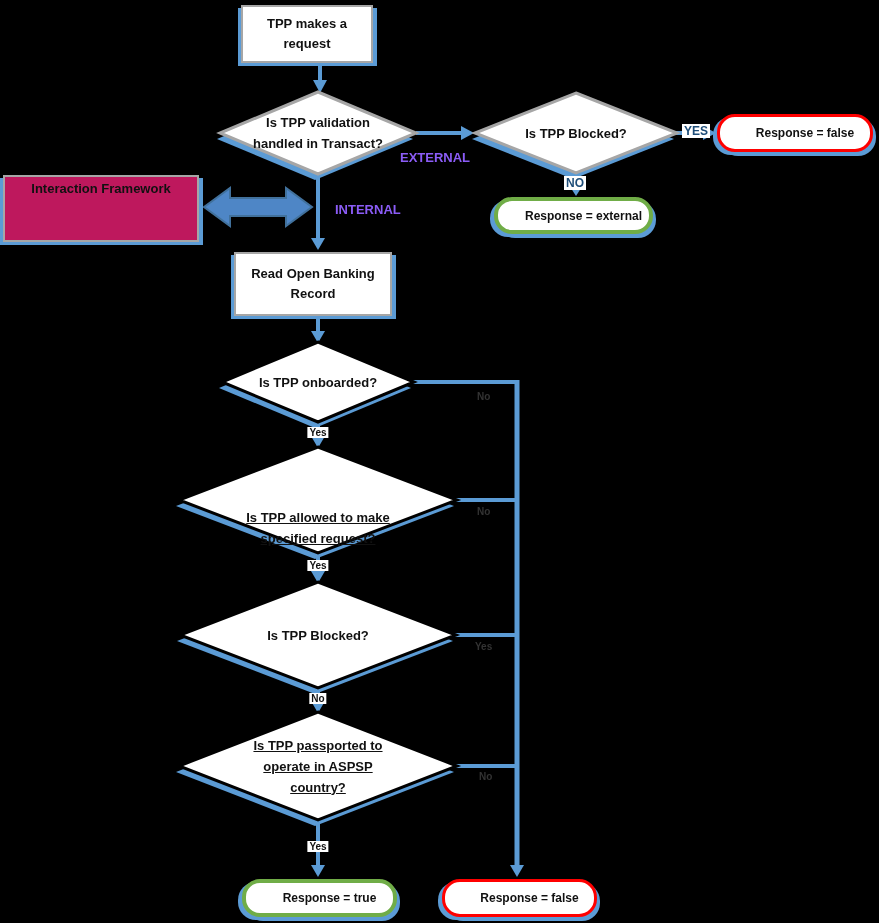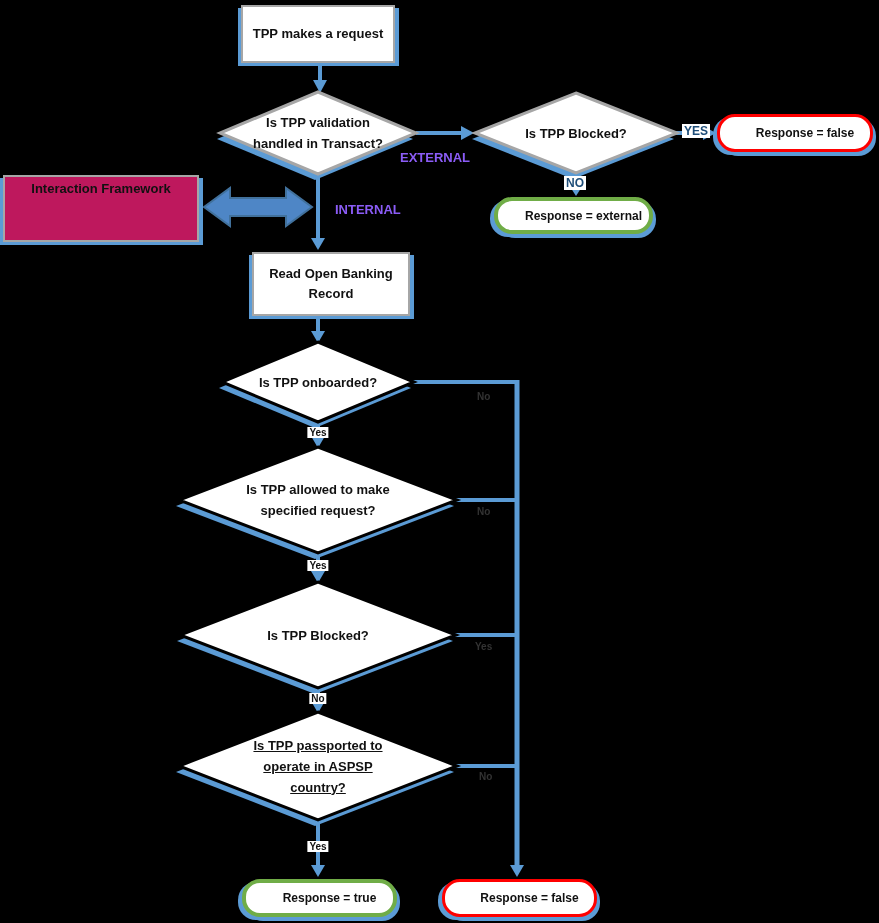--- a/index.html
+++ b/index.html
@@ -130,49 +130,49 @@
     <g>
       <polygon points="315,588 453,641 315,694 177,641" fill="#5B9BD5"></polygon>
       <polygon points="318,582 456,635 318,688 180,635" fill="#fff" stroke="#000" stroke-width="3"></polygon>
     </g>
     <g>
       <polygon points="315,718 454,772 315,826 176,772" fill="#5B9BD5"></polygon>
       <polygon points="318,712 457,766 318,820 179,766" fill="#fff" stroke="#000" stroke-width="3"></polygon>
     </g>
   </svg>
 
-  <div class="node gray-box" style="left:241px;top:5px;width:154px;height:58px;">
+  <div class="node gray-box" style="left:241px;top:5px;width:132px;height:58px;">
     <span>TPP makes a request</span>
   </div>
 
   <div class="fw-box" style="left:3px;top:175px;width:196px;height:67px;">
     <div class="fw-title">Interaction Framework</div>
   </div>
 
-  <div class="node gray-box" style="left:252px;top:252px;width:158px;height:64px;padding:0 7px;">
+  <div class="node gray-box" style="left:234px;top:252px;width:158px;height:64px;padding:0 7px;">
     <span>Read Open Banking Record</span>
   </div>
 
   <div class="node pill red" style="left:717px;top:114px;width:156px;height:38px;">
     <span>Response = false</span>
   </div>
   <div class="node pill green" style="left:494px;top:197px;width:159px;height:37px;">
     <span>Response = external</span>
   </div>
   <div class="node pill green" style="left:242px;top:879px;width:155px;height:38px;">
     <span>Response = true</span>
   </div>
   <div class="node pill red" style="left:442px;top:879px;width:155px;height:38px;">
     <span>Response = false</span>
   </div>
 
   <div class="diamond-label" style="left:243px;top:105px;width:150px;height:56px;">Is TPP validation handled in Transact?</div>
   <div class="diamond-label" style="left:496px;top:123px;width:160px;height:20px;">Is TPP Blocked?</div>
   <div class="diamond-label" style="left:228px;top:372px;width:180px;height:20px;">Is TPP onboarded?</div>
-  <div class="diamond-label" style="left:233px;top:478px;width:170px;height:44px;">Is TPP allowed to make specified request?</div>
+  <div class="diamond-label" style="left:233px;top:506px;width:170px;height:44px;text-decoration:underline;">Is TPP allowed to make specified request?</div>
   <div class="diamond-label" style="left:238px;top:625px;width:160px;height:20px;">Is TPP Blocked?</div>
   <div class="diamond-label" style="left:238px;top:733px;width:160px;height:66px;text-decoration:underline;">Is TPP passported to operate in ASPSP country?</div>
 
   <div class="edge-label blue-label" style="left:400px;top:150px;">EXTERNAL</div>
   <div class="edge-label blue-label" style="left:335px;top:202px;">INTERNAL</div>
   <div class="edge-label caps-label" style="left:696px;top:124px;">YES</div>
   <div class="edge-label caps-label" style="left:575px;top:176px;">NO</div>
 
   <div class="edge-label small-label" style="left:318px;top:427px;">Yes</div>
   <div class="edge-label dark-label" style="left:477px;top:391px;">No</div>

